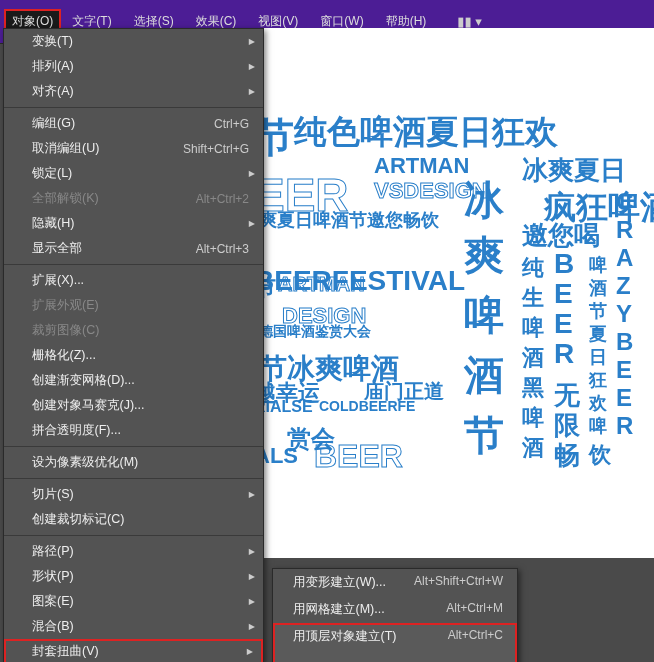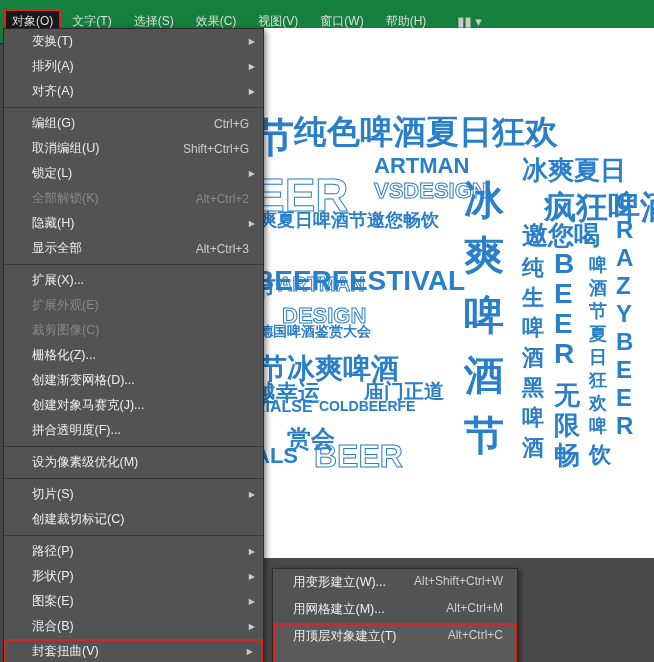--- a/index.html
+++ b/index.html
@@ -1,17 +1,17 @@
 <!DOCTYPE html>
 <html><head>
 <meta charset="utf-8">
 <style>
   * { margin: 0; padding: 0; box-sizing: border-box; font-family: "Microsoft YaHei", sans-serif; }
   body { width: 654px; height: 662px; background: #4a4a4a; overflow: hidden; position: relative; }
-  .menubar { height: 44px; background: #15803d; display: flex; align-items: center; padding: 0 4px; border-bottom: 1px solid #2a2a2a; }
+  .menubar { height: 44px; background: #4c1d95; display: flex; align-items: center; padding: 0 4px; border-bottom: 1px solid #2a2a2a; }
   .menu-item { color: #ddd; font-size: 12px; padding: 4px 11px; cursor: default; }
   .menu-item.active { background: #1a1a1a; border: 2px solid #d22; padding: 2px 6px; }
   .menu-extra { margin-left: 20px; color: #ccc; font-size: 13px; display: flex; align-items: center; gap: 4px; }
   .dropdown { position: absolute; top: 28px; left: 3px; width: 261px; background: #535353; border: 1px solid #2a2a2a; box-shadow: 2px 2px 6px rgba(0,0,0,0.5); z-index: 10; }
   .dd-item { display: flex; justify-content: space-between; align-items: center; padding: 4px 14px 4px 28px; font-size: 12.5px; color: #eee; cursor: default; position: relative; }
   .dd-item.disabled { color: #888; }
   .dd-item.has-sub::after { content: "▶"; font-size: 8px; color: #ccc; position: absolute; right: 8px; }
   .dd-item.highlighted { border: 2px solid #d22; padding: 2px 12px 2px 26px; }
   .dd-sep { height: 1px; background: #3a3a3a; margin: 3px 0; }
   .shortcut { color: #ccc; font-size: 12px; }

